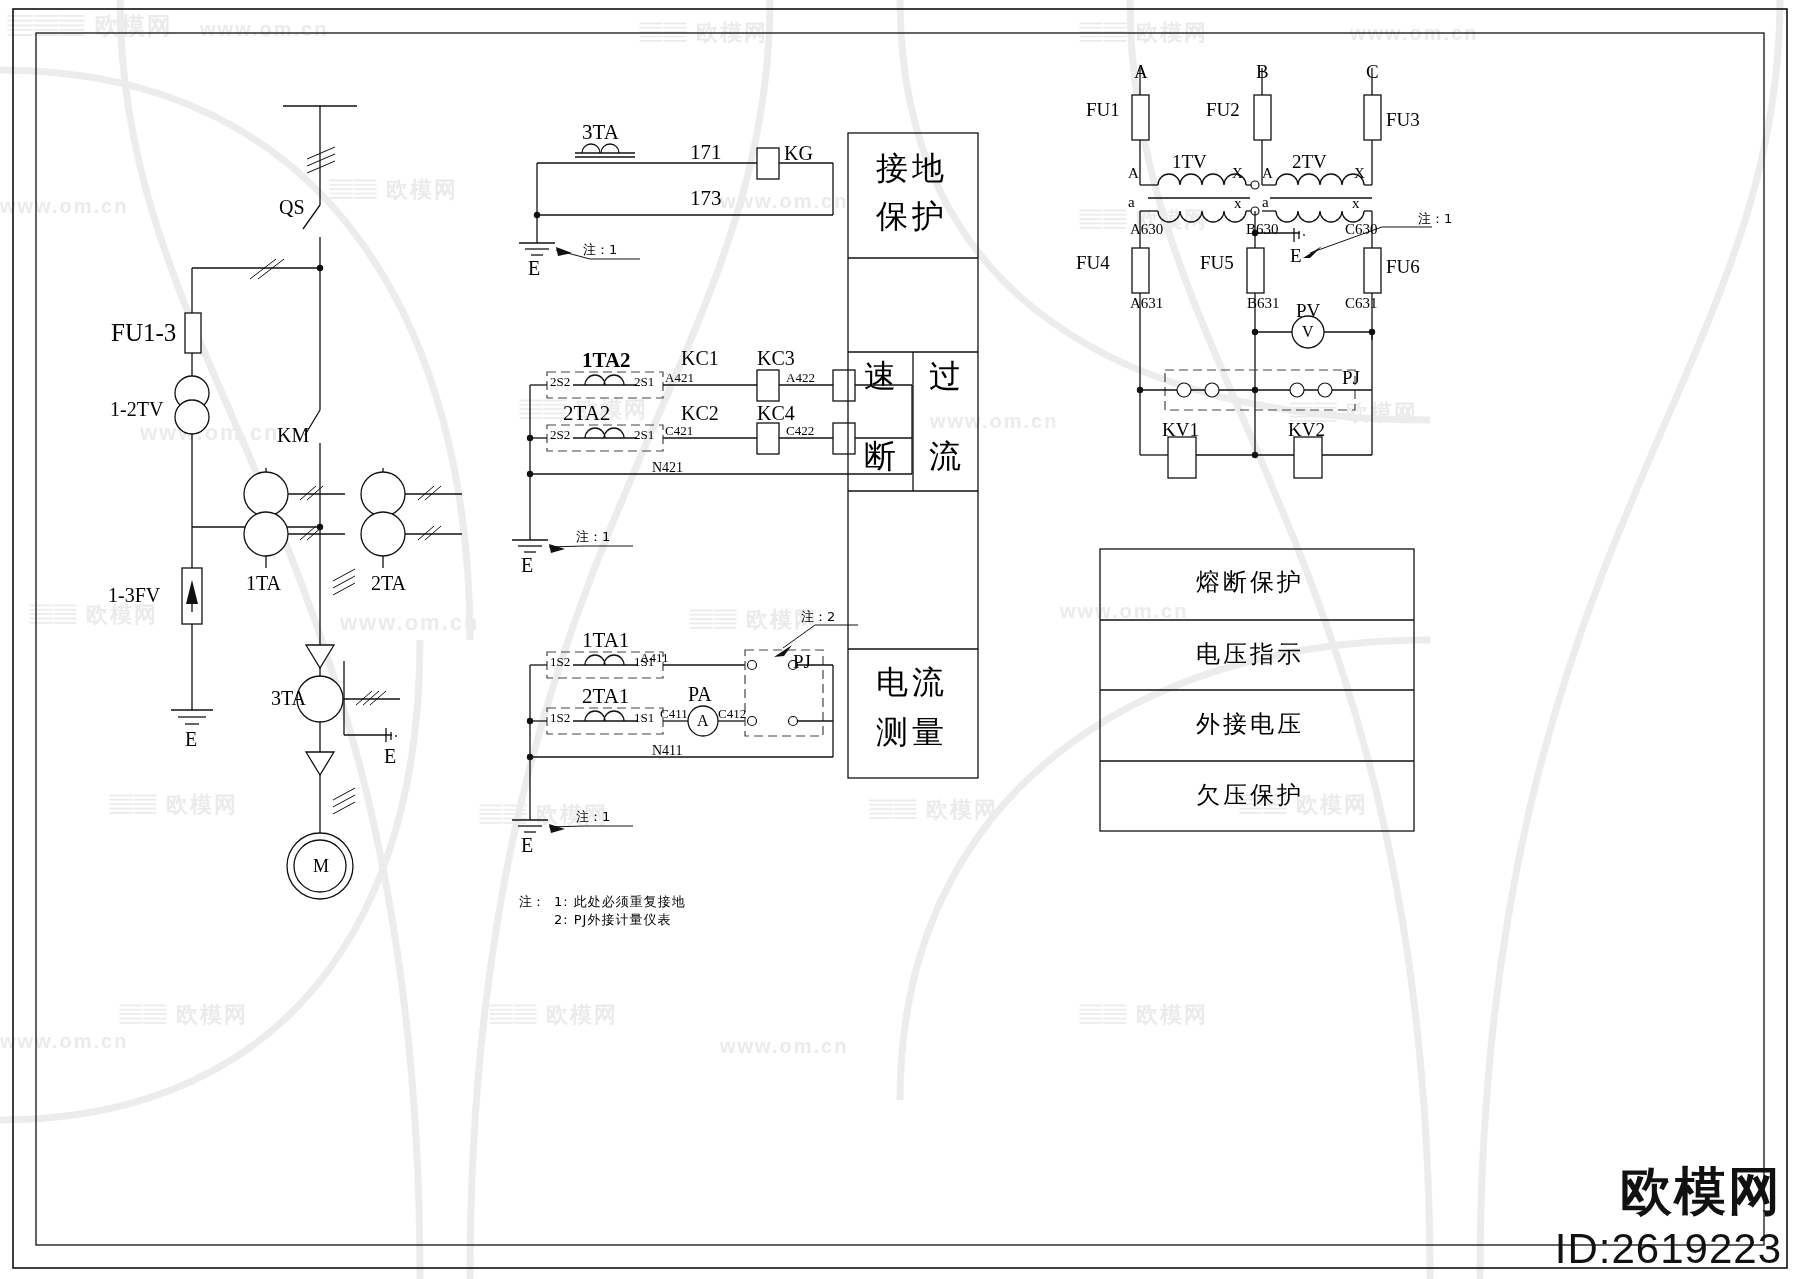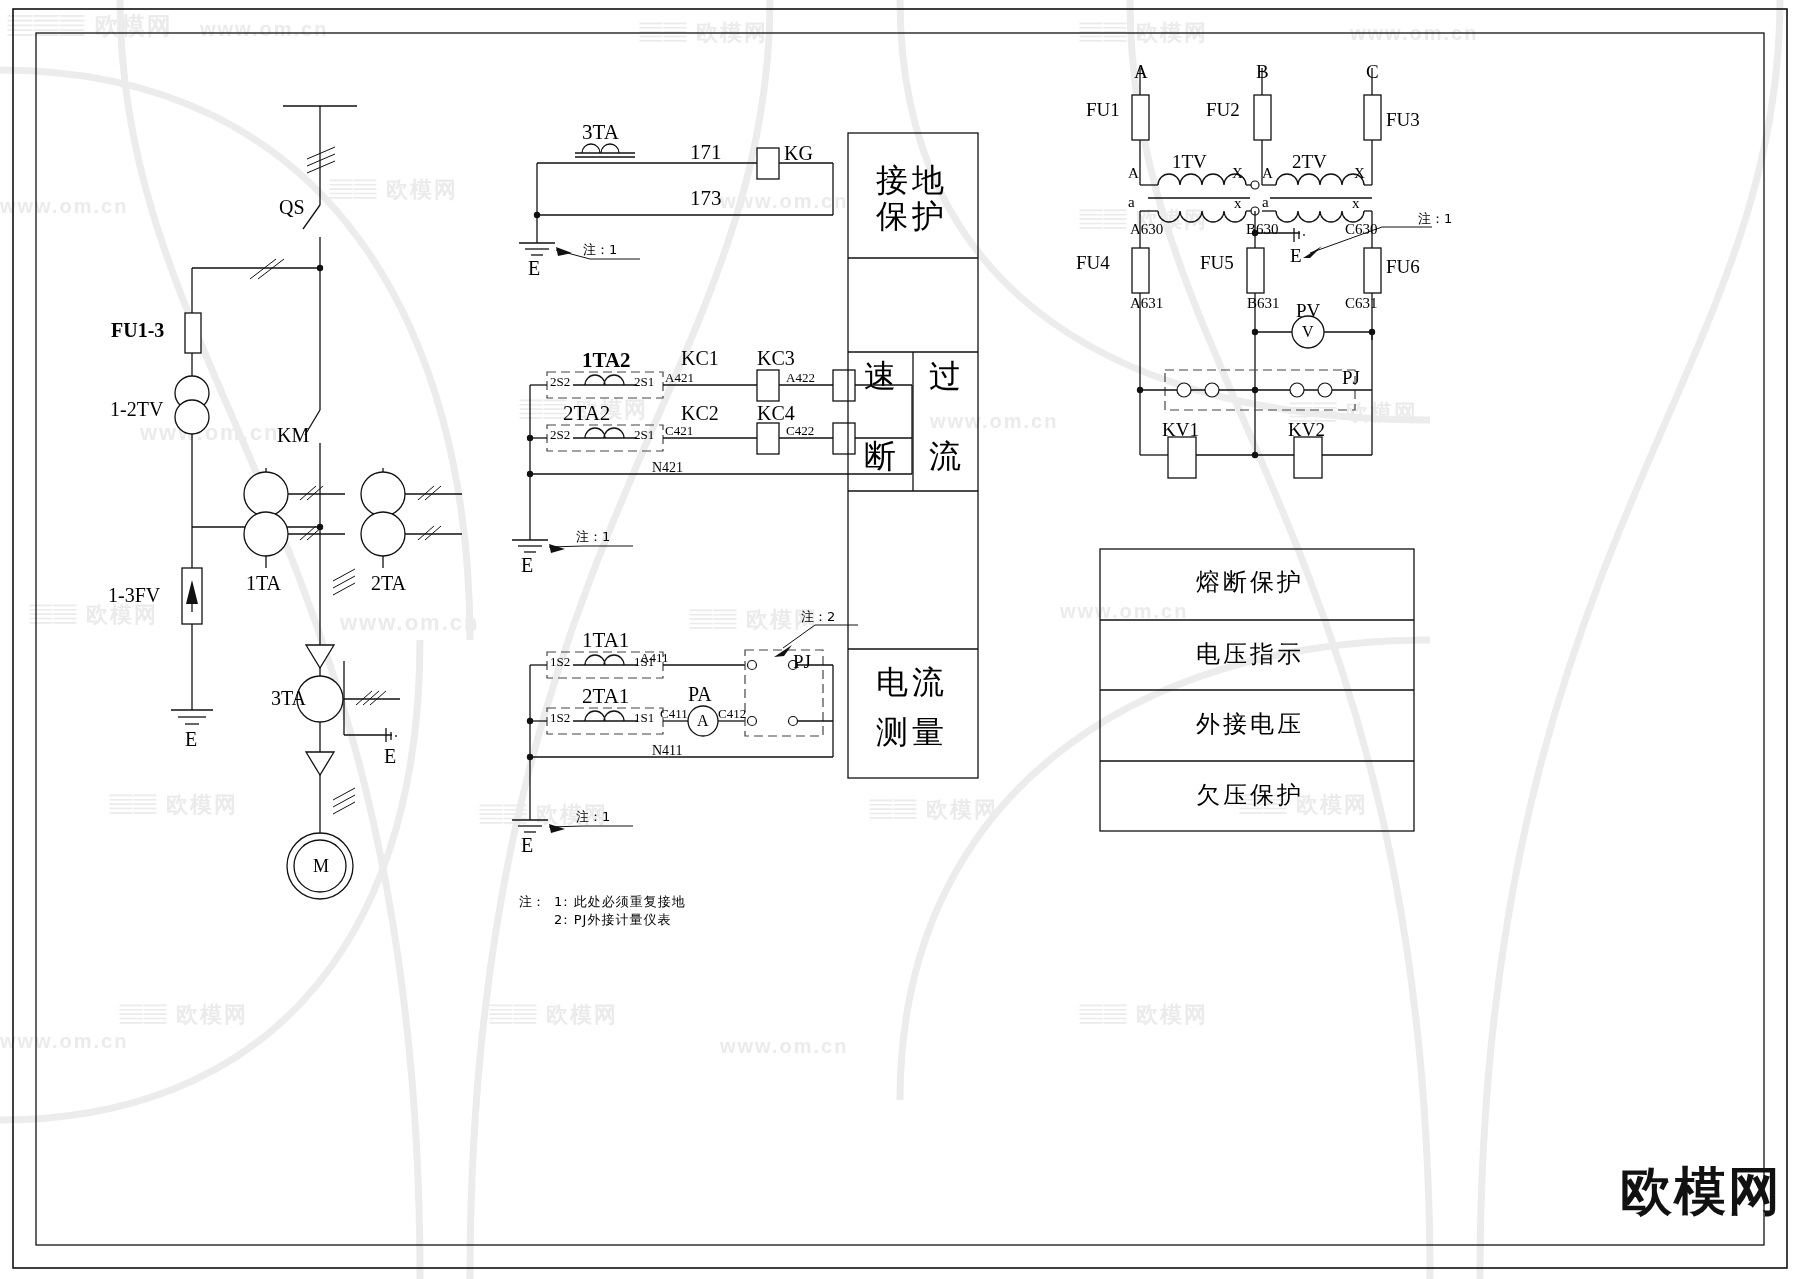--- a/index.html
+++ b/index.html
@@ -385,21 +385,21 @@
     <g>
       <rect class="w" x="1100" y="549" width="314" height="282"></rect>
       <line class="w" x1="1100" y1="620" x2="1414" y2="620"></line>
       <line class="w" x1="1100" y1="690" x2="1414" y2="690"></line>
       <line class="w" x1="1100" y1="761" x2="1414" y2="761"></line>
     </g>
 
   </svg>
 
   <div class="lbl" style="left:279px;top:197px;font-size:20px;">QS</div>
-  <div class="lbl" style="left:111px;top:320px;font-size:20px;font-weight:bold;">FU1-3</div>
+  <div class="lbl" style="left:111px;top:320px;font-size:25px;">FU1-3</div>
   <div class="lbl" style="left:110px;top:399px;font-size:20px;">1-2TV</div>
   <div class="lbl" style="left:277px;top:425px;font-size:20px;">KM</div>
   <div class="lbl" style="left:108px;top:585px;font-size:20px;">1-3FV</div>
   <div class="lbl" style="left:246px;top:573px;font-size:20px;">1TA</div>
   <div class="lbl" style="left:363px;top:573px;font-size:20px;margin-left:8px;">2TA</div>
   <div class="lbl" style="left:271px;top:688px;font-size:20px;">3TA</div>
   <div class="lbl" style="left:185px;top:729px;font-size:20px;">E</div>
   <div class="lbl" style="left:384px;top:746px;font-size:20px;">E</div>
   <div class="lbl" style="left:313px;top:857px;font-size:18px;">M</div>
 
@@ -438,21 +438,21 @@
   <div class="lbl" style="left:660px;top:707px;font-size:13px;">C411</div>
   <div class="lbl" style="left:718px;top:707px;font-size:13px;">C412</div>
   <div class="lbl" style="left:652px;top:744px;font-size:14px;">N411</div>
   <div class="lbl" style="left:688px;top:684px;font-size:20px;">PA</div>
   <div class="lbl" style="left:697px;top:713px;font-size:16px;">A</div>
   <div class="lbl" style="left:793px;top:652px;font-size:19px;">PJ</div>
   <div class="lbl" style="left:521px;top:835px;font-size:20px;">E</div>
   <div class="lbl cn" style="left:576px;top:810px;font-size:13px;">注：1</div>
   <div class="lbl cn" style="left:801px;top:610px;font-size:13px;">注：2</div>
 
-  <div class="lbl cn" style="left:876px;top:164px;font-size:32px;letter-spacing:4px;">接地</div>
+  <div class="lbl cn" style="left:876px;top:152px;font-size:32px;letter-spacing:4px;">接地</div>
   <div class="lbl cn" style="left:876px;top:200px;font-size:32px;letter-spacing:4px;">保护</div>
   <div class="lbl cn" style="left:864px;top:360px;font-size:32px;">速</div>
   <div class="lbl cn" style="left:864px;top:440px;font-size:32px;">断</div>
   <div class="lbl cn" style="left:929px;top:360px;font-size:32px;">过</div>
   <div class="lbl cn" style="left:929px;top:440px;font-size:32px;">流</div>
   <div class="lbl cn" style="left:876px;top:666px;font-size:32px;letter-spacing:4px;">电流</div>
   <div class="lbl cn" style="left:876px;top:716px;font-size:32px;letter-spacing:4px;">测量</div>
 
   <div class="lbl" style="left:1134px;top:62px;font-size:19px;">A</div>
   <div class="lbl" style="left:1256px;top:62px;font-size:19px;">B</div>
@@ -490,14 +490,15 @@
   <div class="lbl cn" style="left:1196px;top:570px;font-size:24px;letter-spacing:3px;">熔断保护</div>
   <div class="lbl cn" style="left:1196px;top:642px;font-size:24px;letter-spacing:3px;">电压指示</div>
   <div class="lbl cn" style="left:1196px;top:712px;font-size:24px;letter-spacing:3px;">外接电压</div>
   <div class="lbl cn" style="left:1196px;top:783px;font-size:24px;letter-spacing:3px;">欠压保护</div>
 
   <div class="lbl cn" style="left:519px;top:895px;font-size:13px;">注：</div>
   <div class="lbl cn" style="left:554px;top:895px;font-size:13px;letter-spacing:1px;">1: 此处必须重复接地</div>
   <div class="lbl cn" style="left:554px;top:913px;font-size:13px;letter-spacing:1px;">2: PJ外接计量仪表</div>
 
   <div class="brand">欧模网</div>
+  <div class="idtxt">ID:2619223</div>
 
 </div>
 
 </body></html>

